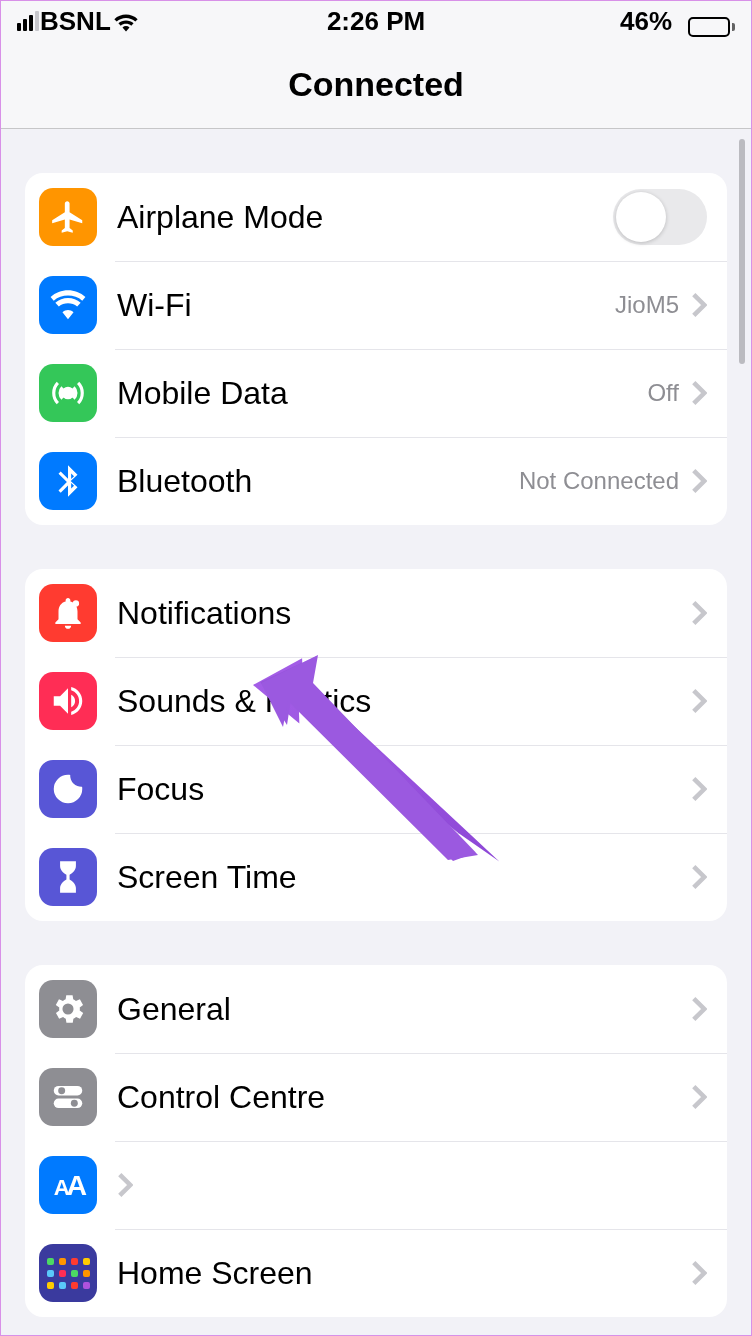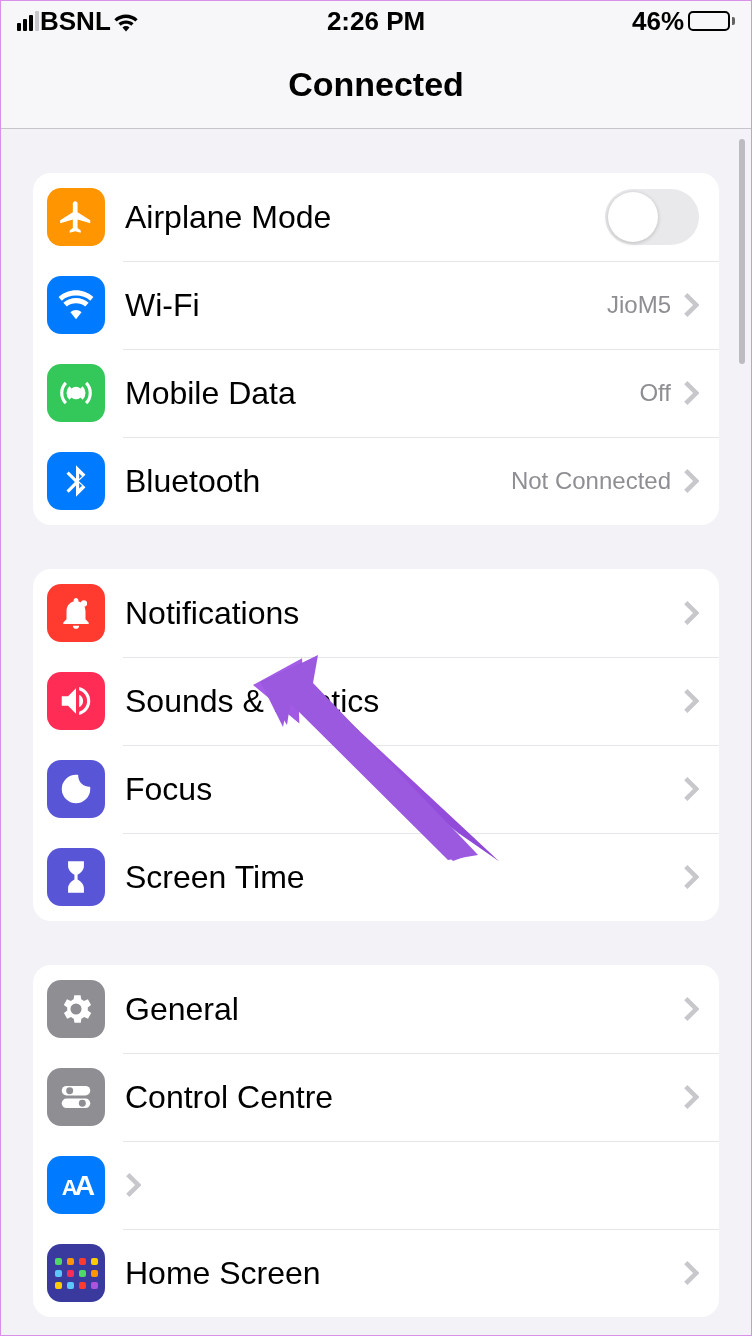--- a/index.html
+++ b/index.html
@@ -17,21 +17,21 @@
       display: flex;
       align-items: center;
       padding: 0 16px;
       font-size: 26px;
       font-weight: 600;
       color: #000;
       background: #f7f7f9;
     }
     .status-left { display: flex; align-items: center; gap: 1px; flex: 1; }
     .status-center { flex: 0 0 auto; text-align: right; font-weight: 700; }
-    .status-right { flex: 1; text-align: right; display: flex; align-items: center; justify-content: flex-end; gap: 4px; }
+    .status-right { flex: 1; text-align: right; display: flex; align-items: flex-end; justify-content: flex-end; gap: 16px; }
     .signal { display: inline-flex; align-items: flex-end; gap: 2px; }
     .signal span { width: 4px; background: #000; display: inline-block; border-radius:1px; }
     .signal span.off { background: #c7c7cc; }
     .battery { display: inline-flex; align-items: center; }
     .battery-body { width: 42px; height: 20px; border: 2px solid #000; border-radius: 5px; position: relative; padding:2px; }
     .battery-fill { height: 100%; width: 46%; background: #000; border-radius: 2px; }
     .battery-tip { width: 3px; height: 8px; background: #000; margin-left: 2px; border-radius: 0 2px 2px 0; opacity:0.6; }
 
     .nav-header {
       height: 88px;
@@ -39,21 +39,21 @@
       align-items: center;
       justify-content: center;
       font-size: 34px;
       font-weight: 700;
       color: #000;
       background: #f7f7f9;
       border-bottom: 1px solid #c6c6c8;
     }
 
     .content {
-      padding: 0 32px;
+      padding: 0 24px;
       overflow-y: hidden;
       height: calc(1336px - 130px);
       position: relative;
     }
 
     .section {
       background: #fff;
       border-radius: 18px;
       margin-top: 44px;
       overflow: hidden;

